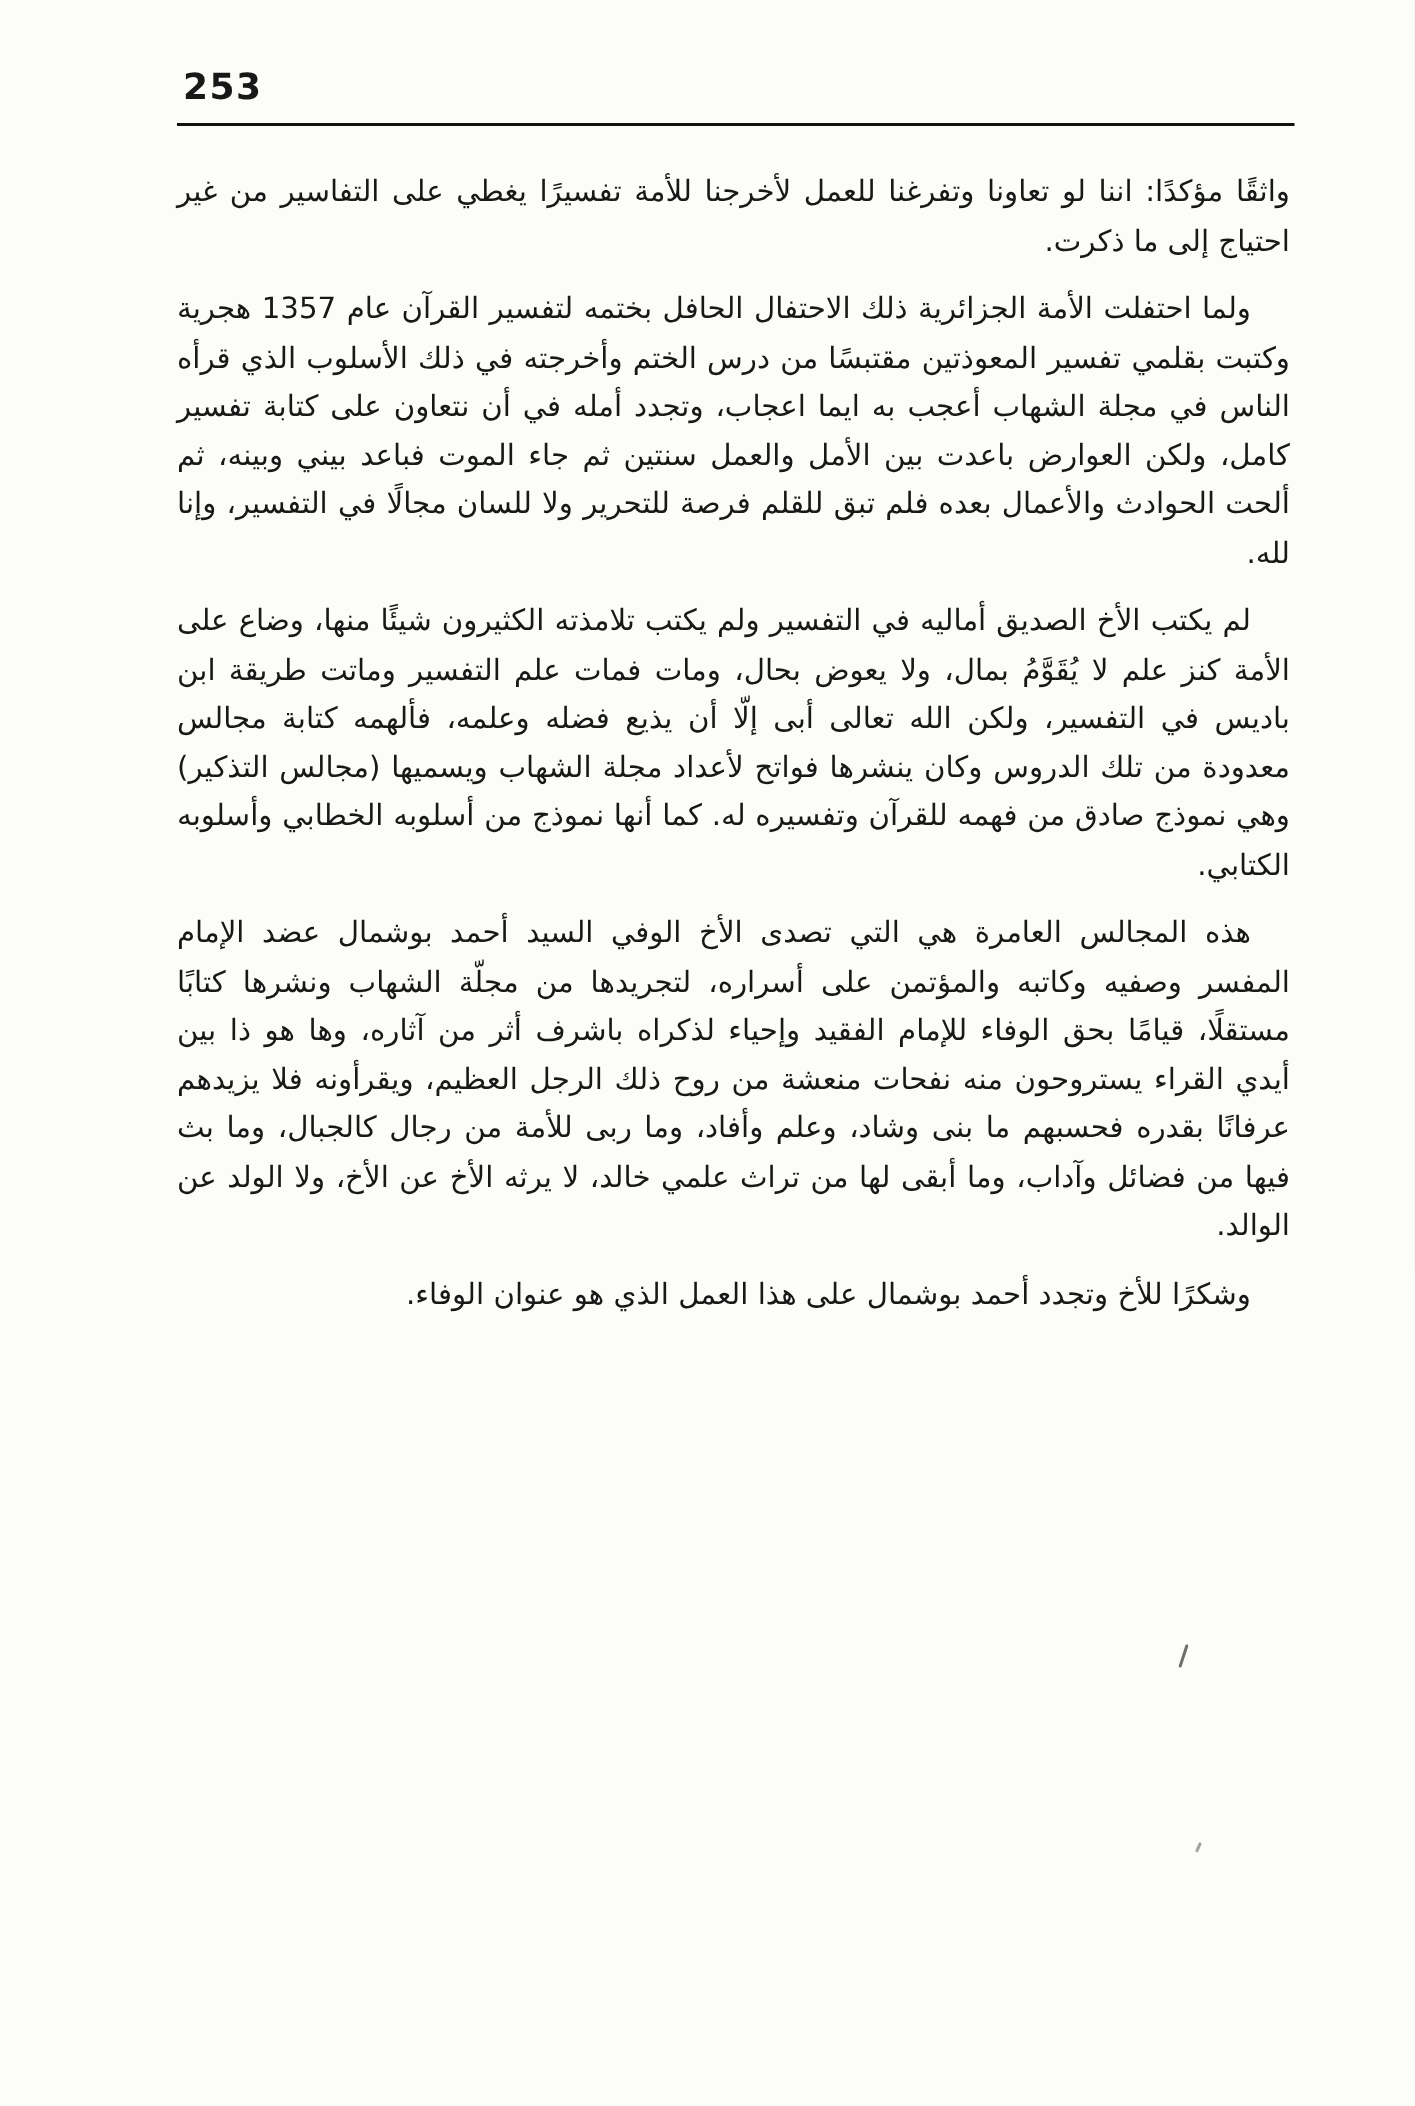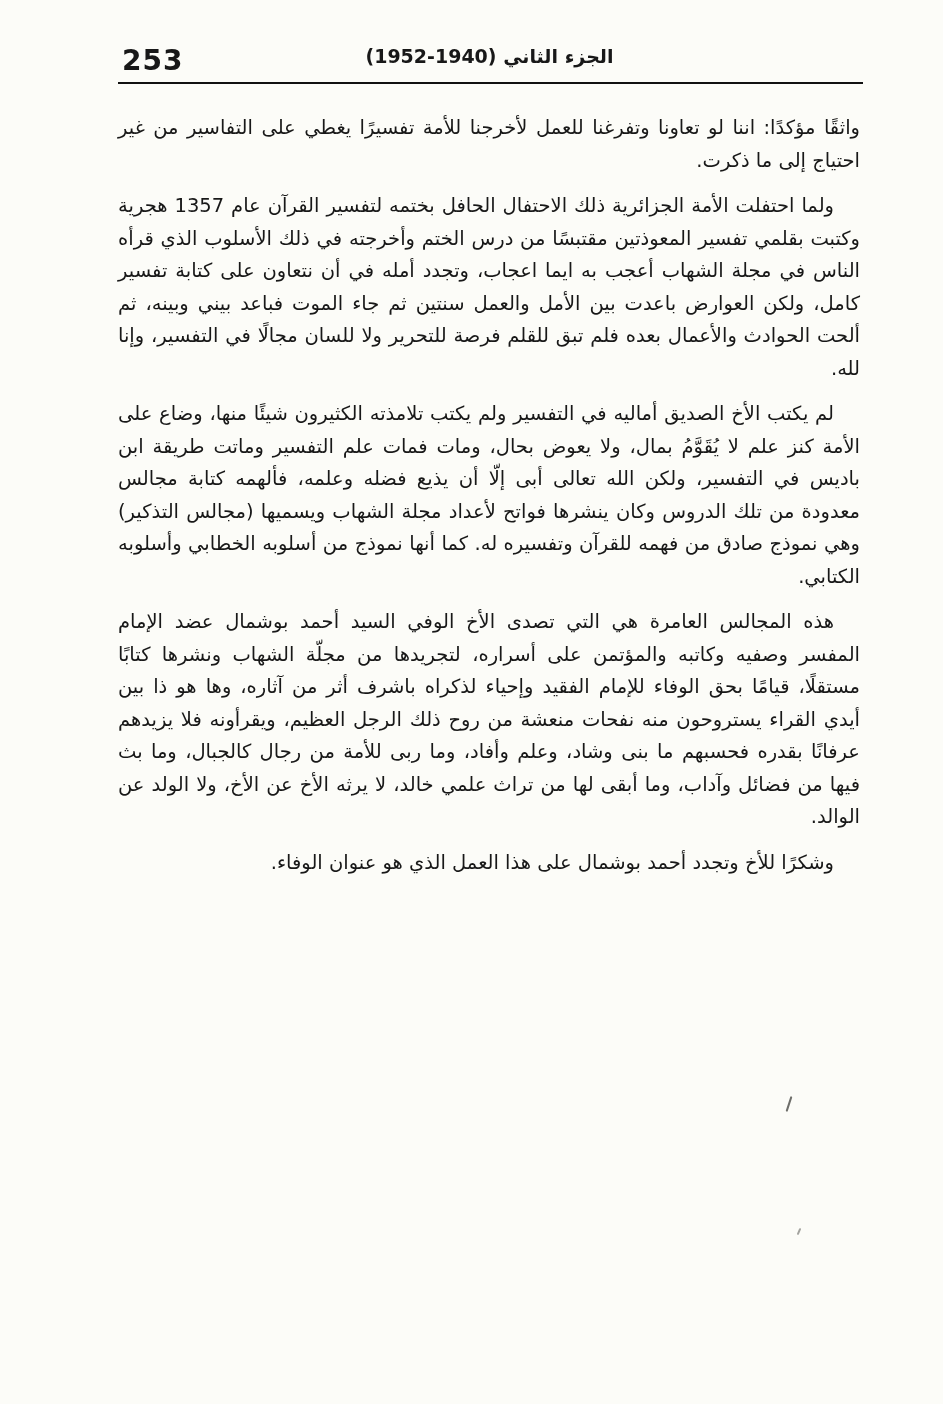--- a/index.html
+++ b/index.html
@@ -27,21 +27,21 @@
     position: absolute;
     top: 44px;
     left: 118px;
     right: 82px;
     height: 30px;
   }
   .page-number {
     position: absolute;
     left: 4px;
     top: 0;
-    font-size: 28px;
+    font-size: 24px;
     font-weight: bold;
     letter-spacing: 1px;
     direction: ltr;
   }
   .header-title {
     position: absolute;
     left: 0;
     right: 0;
     top: 1px;
     text-align: center;
@@ -106,21 +106,20 @@
     border-radius: 2px;
   }
 </style>
 </head>
 <body>
 
 <div class="page">
 
   <header class="page-header">
     <span class="page-number">253</span>
-    <span class="header-title">الجزء الثاني (1940-1952)</span>
   </header>
 
   <hr class="header-rule">
 
   <main class="page-body">
 
   <p class="para">واثقًا مؤكدًا: اننا لو تعاونا وتفرغنا للعمل لأخرجنا للأمة تفسيرًا يغطي على التفاسير من غير احتياج إلى ما ذكرت.</p>
       <p class="para">ولما احتفلت الأمة الجزائرية ذلك الاحتفال الحافل بختمه لتفسير القرآن عام 1357 هجرية وكتبت بقلمي تفسير المعوذتين مقتبسًا من درس الختم وأخرجته في ذلك الأسلوب الذي قرأه الناس في مجلة الشهاب أعجب به ايما اعجاب، وتجدد أمله في أن نتعاون على كتابة تفسير كامل، ولكن العوارض باعدت بين الأمل والعمل سنتين ثم جاء الموت فباعد بيني وبينه، ثم ألحت الحوادث والأعمال بعده فلم تبق للقلم فرصة للتحرير ولا للسان مجالًا في التفسير، وإنا لله.</p>
       <p class="para">لم يكتب الأخ الصديق أماليه في التفسير ولم يكتب تلامذته الكثيرون شيئًا منها، وضاع على الأمة كنز علم لا يُقَوَّمُ بمال، ولا يعوض بحال، ومات فمات علم التفسير وماتت طريقة ابن باديس في التفسير، ولكن الله تعالى أبى إلّا أن يذيع فضله وعلمه، فألهمه كتابة مجالس معدودة من تلك الدروس وكان ينشرها فواتح لأعداد مجلة الشهاب ويسميها (مجالس التذكير) وهي نموذج صادق من فهمه للقرآن وتفسيره له. كما أنها نموذج من أسلوبه الخطابي وأسلوبه الكتابي.</p>
       <p class="para">هذه المجالس العامرة هي التي تصدى الأخ الوفي السيد أحمد بوشمال عضد الإمام المفسر وصفيه وكاتبه والمؤتمن على أسراره، لتجريدها من مجلّة الشهاب ونشرها كتابًا مستقلًا، قيامًا بحق الوفاء للإمام الفقيد وإحياء لذكراه باشرف أثر من آثاره، وها هو ذا بين أيدي القراء يستروحون منه نفحات منعشة من روح ذلك الرجل العظيم، ويقرأونه فلا يزيدهم عرفانًا بقدره فحسبهم ما بنى وشاد، وعلم وأفاد، وما ربى للأمة من رجال كالجبال، وما بث فيها من فضائل وآداب، وما أبقى لها من تراث علمي خالد، لا يرثه الأخ عن الأخ، ولا الولد عن الوالد.</p>

